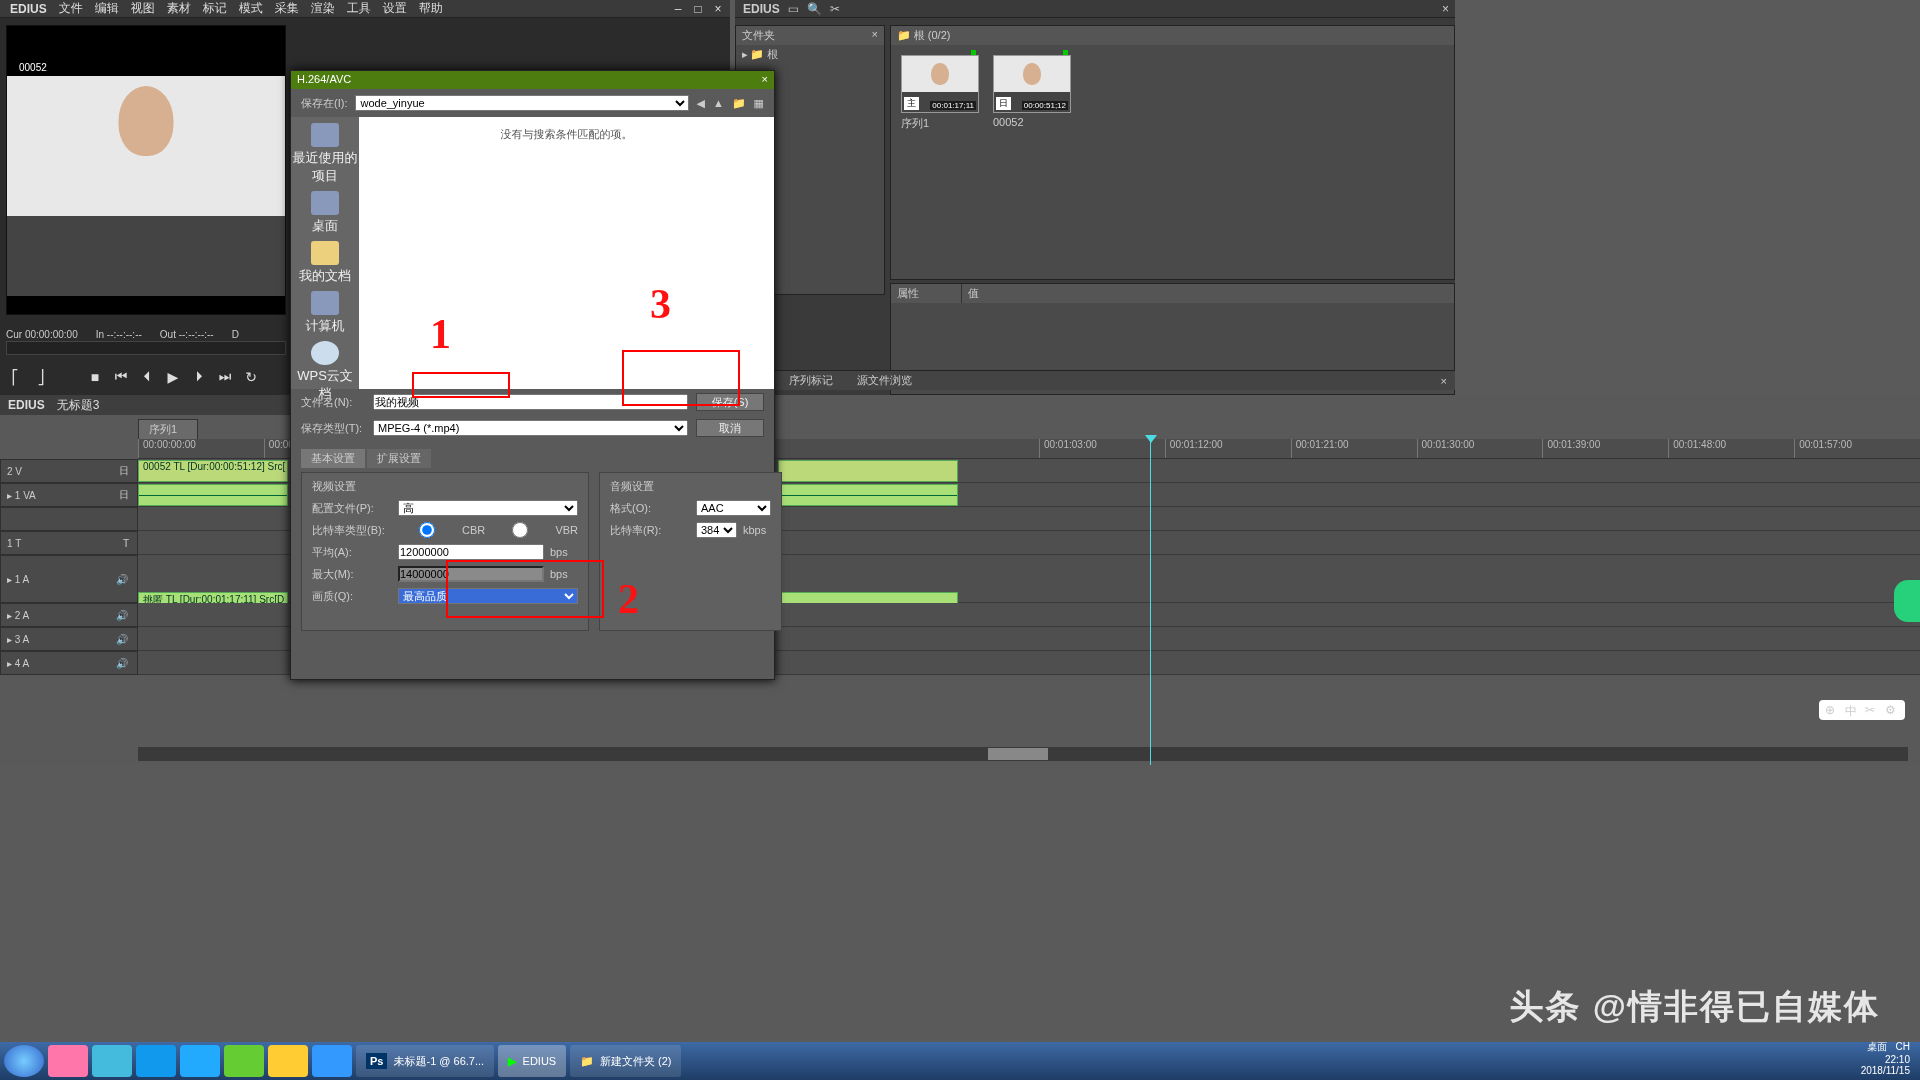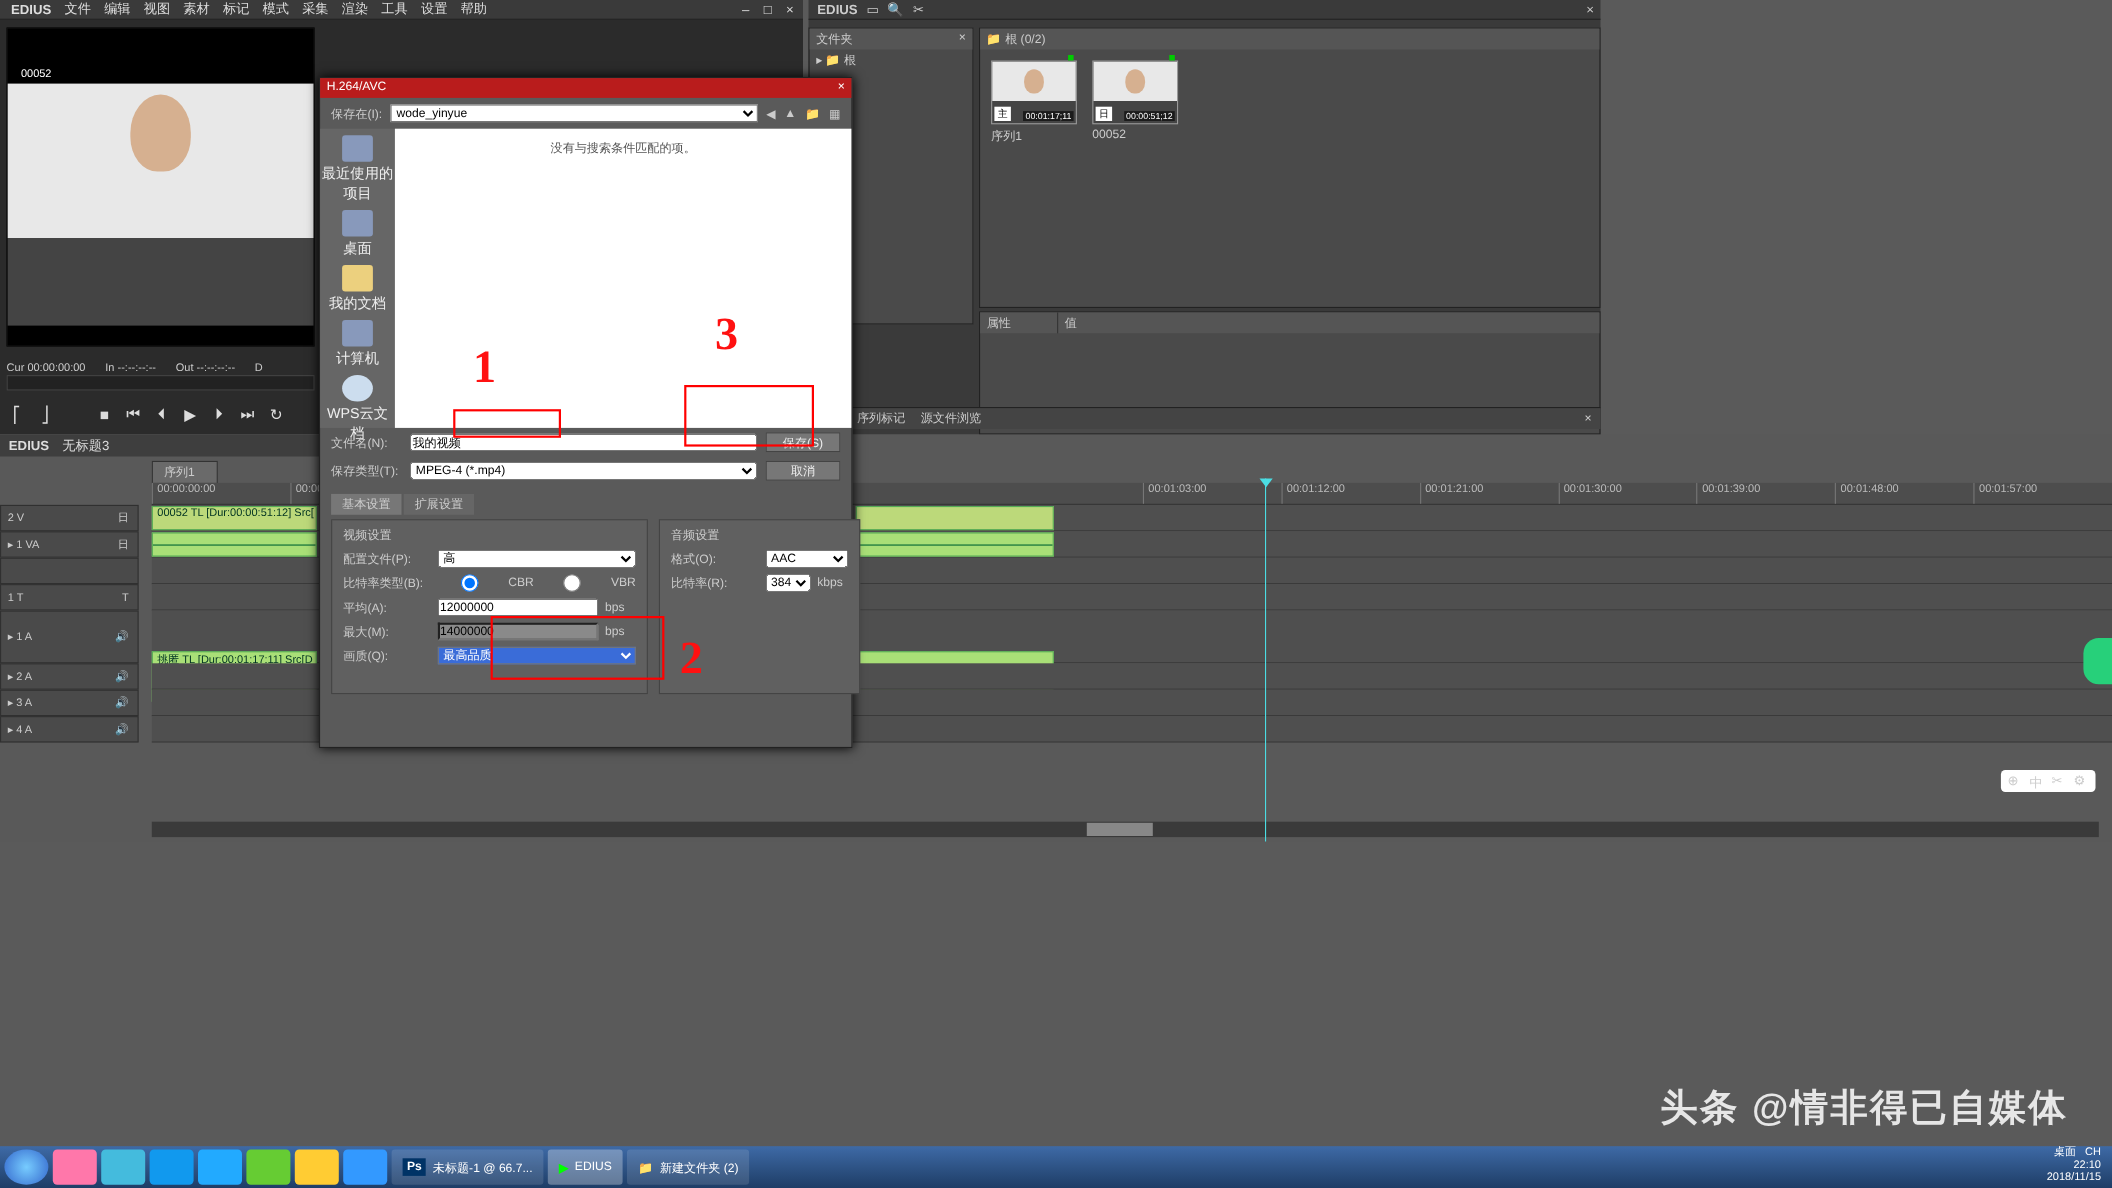--- a/index.html
+++ b/index.html
@@ -37,46 +37,46 @@
   .thumb-tc { position:absolute; right:2px; bottom:2px; color:#fff; font-size:8px; background:rgba(0,0,0,.6); padding:0 2px;}
   .thumb-dot { position:absolute; right:2px; top:-6px; width:5px; height:5px; background:#0c0;}
   .thumb-label { font-size:11px; color:#ccc; padding-top:3px;}
   .prop-grid { position:absolute; left:155px; bottom:0; right:0; height:112px; background:#4a4a4a; border:1px solid #222;}
   .prop-row { display:flex; font-size:11px;}
   .prop-row span:first-child { width:70px; background:#555; padding:2px 6px;}
   .prop-row span:last-child { flex:1; background:#555; padding:2px 6px; border-left:1px solid #333;}
   .right-close { position:absolute; right:6px; top:2px; cursor:pointer;}
 
   
-  .mark-bar { position:absolute; left:735px; top:370px; width:720px; height:20px; background:#444; border-top:1px solid #222; padding-left:8px; display:flex; gap:14px; font-size:11px; align-items:center;}
+  .mark-bar { position:absolute; left:735px; top:370px; width:720px; height:20px; background:#444; border-top:1px solid #222; padding-left:8px; display:flex; gap:24px; font-size:11px; align-items:center;}
 
   
   .timeline { position:absolute; left:0; top:395px; width:100%; height:370px; background:#595959;}
   .tl-seq-tab { position:absolute; left:138px; top:24px; min-width:60px; background:#6a6a6a; border:1px solid #333; padding:2px 10px; font-size:11px;}
   .tl-ruler { position:absolute; left:138px; right:0; top:44px; height:20px; background:#4d4d4d; border-bottom:1px solid #333; color:#bbb; font-size:10px; display:flex;}
   .tl-ruler span{ width:126px; padding-left:4px; border-left:1px solid #777}
-  .tl-tracks-header { position:absolute; left:0; top:44px; width:126px; bottom:0;}
+  .tl-tracks-header { position:absolute; left:0; top:44px; width:138px; bottom:0;}
   .track-head { height:24px; background:#4a4a4a; border:1px solid #303030; font-size:10px; color:#ccc; display:flex; align-items:center; padding-left:6px; position:relative;}
   .track-head.big { height:48px;}
   .track-head .sp { position:absolute; right:8px;}
   .tl-tracks { position:absolute; left:138px; right:0; top:64px; bottom:0;}
   .track-row { height:24px; background:#4f4f4f; border-bottom:1px solid #3a3a3a; position:relative;}
   .track-row.big { height:48px;}
   .clip { position:absolute; top:1px; height:22px; background:#bcd97a; border:1px solid #5a5; font-size:10px; color:#032; padding-left:4px; overflow:hidden;}
   .clip.audio { background:#a9df77;}
   .clip.audio::after { content:""; position:absolute; left:0; right:0; top:50%; height:1px; background:#063;}
   .clip.audio-full{ height:46px;margin-top:36px;}
   .playhead{ position:absolute; left:1150px; top:40px; bottom:0; width:1px; background:#4bdde3; z-index:3;}
   .playhead::before{ content:""; position:absolute; left:-5px; top:0; width:0; height:0; border-left:6px solid transparent; border-right:6px solid transparent; border-top:8px solid #4bdde3;}
   .hscroll{ position:absolute; left:138px; right:12px; bottom:4px; height:14px; background:#3a3a3a;}
   .hscroll-thumb{ position:absolute; left:48%; width:60px; height:12px; top:1px; background:#888;}
 
   
   .dialog { position:absolute; left:290px; top:70px; width:485px; height:610px; background:#5a5a5a; border:1px solid #222; box-shadow:0 0 10px #000; z-index:50;}
-  .dlg-title { background:#b91c1c; height:18px; color:#fff; font-size:11px; padding:2px 6px; display:flex; justify-content:space-between;}
+  .dlg-title { background:#4d7c0f; height:18px; color:#fff; font-size:11px; padding:2px 6px; display:flex; justify-content:space-between;}
   .dlg-path { padding:6px 10px; display:flex; align-items:center; gap:8px; font-size:11px;}
   .dlg-path select { flex:1; font-size:11px; background:#fff;}
   .dlg-body { display:flex; height:272px;}
   .dlg-places { width:68px; background:#666; display:flex; flex-direction:column; align-items:center; gap:6px; padding-top:6px;}
   .place { text-align:center; font-size:13px; color:#eee;}
   .place .ico { width:28px; height:24px; margin:0 auto 2px; background:#89b; border-radius:3px;}
   .place .ico.folder { background:#ecd07e;}
   .place .ico.cloud { background:#cde; border-radius:50%;}
   .dlg-list { flex:1; background:#fff; color:#222; position:relative;}
   .dlg-list-hd { display:flex; background:#e6e6e6; font-size:11px; border-bottom:1px solid #ccc;}

